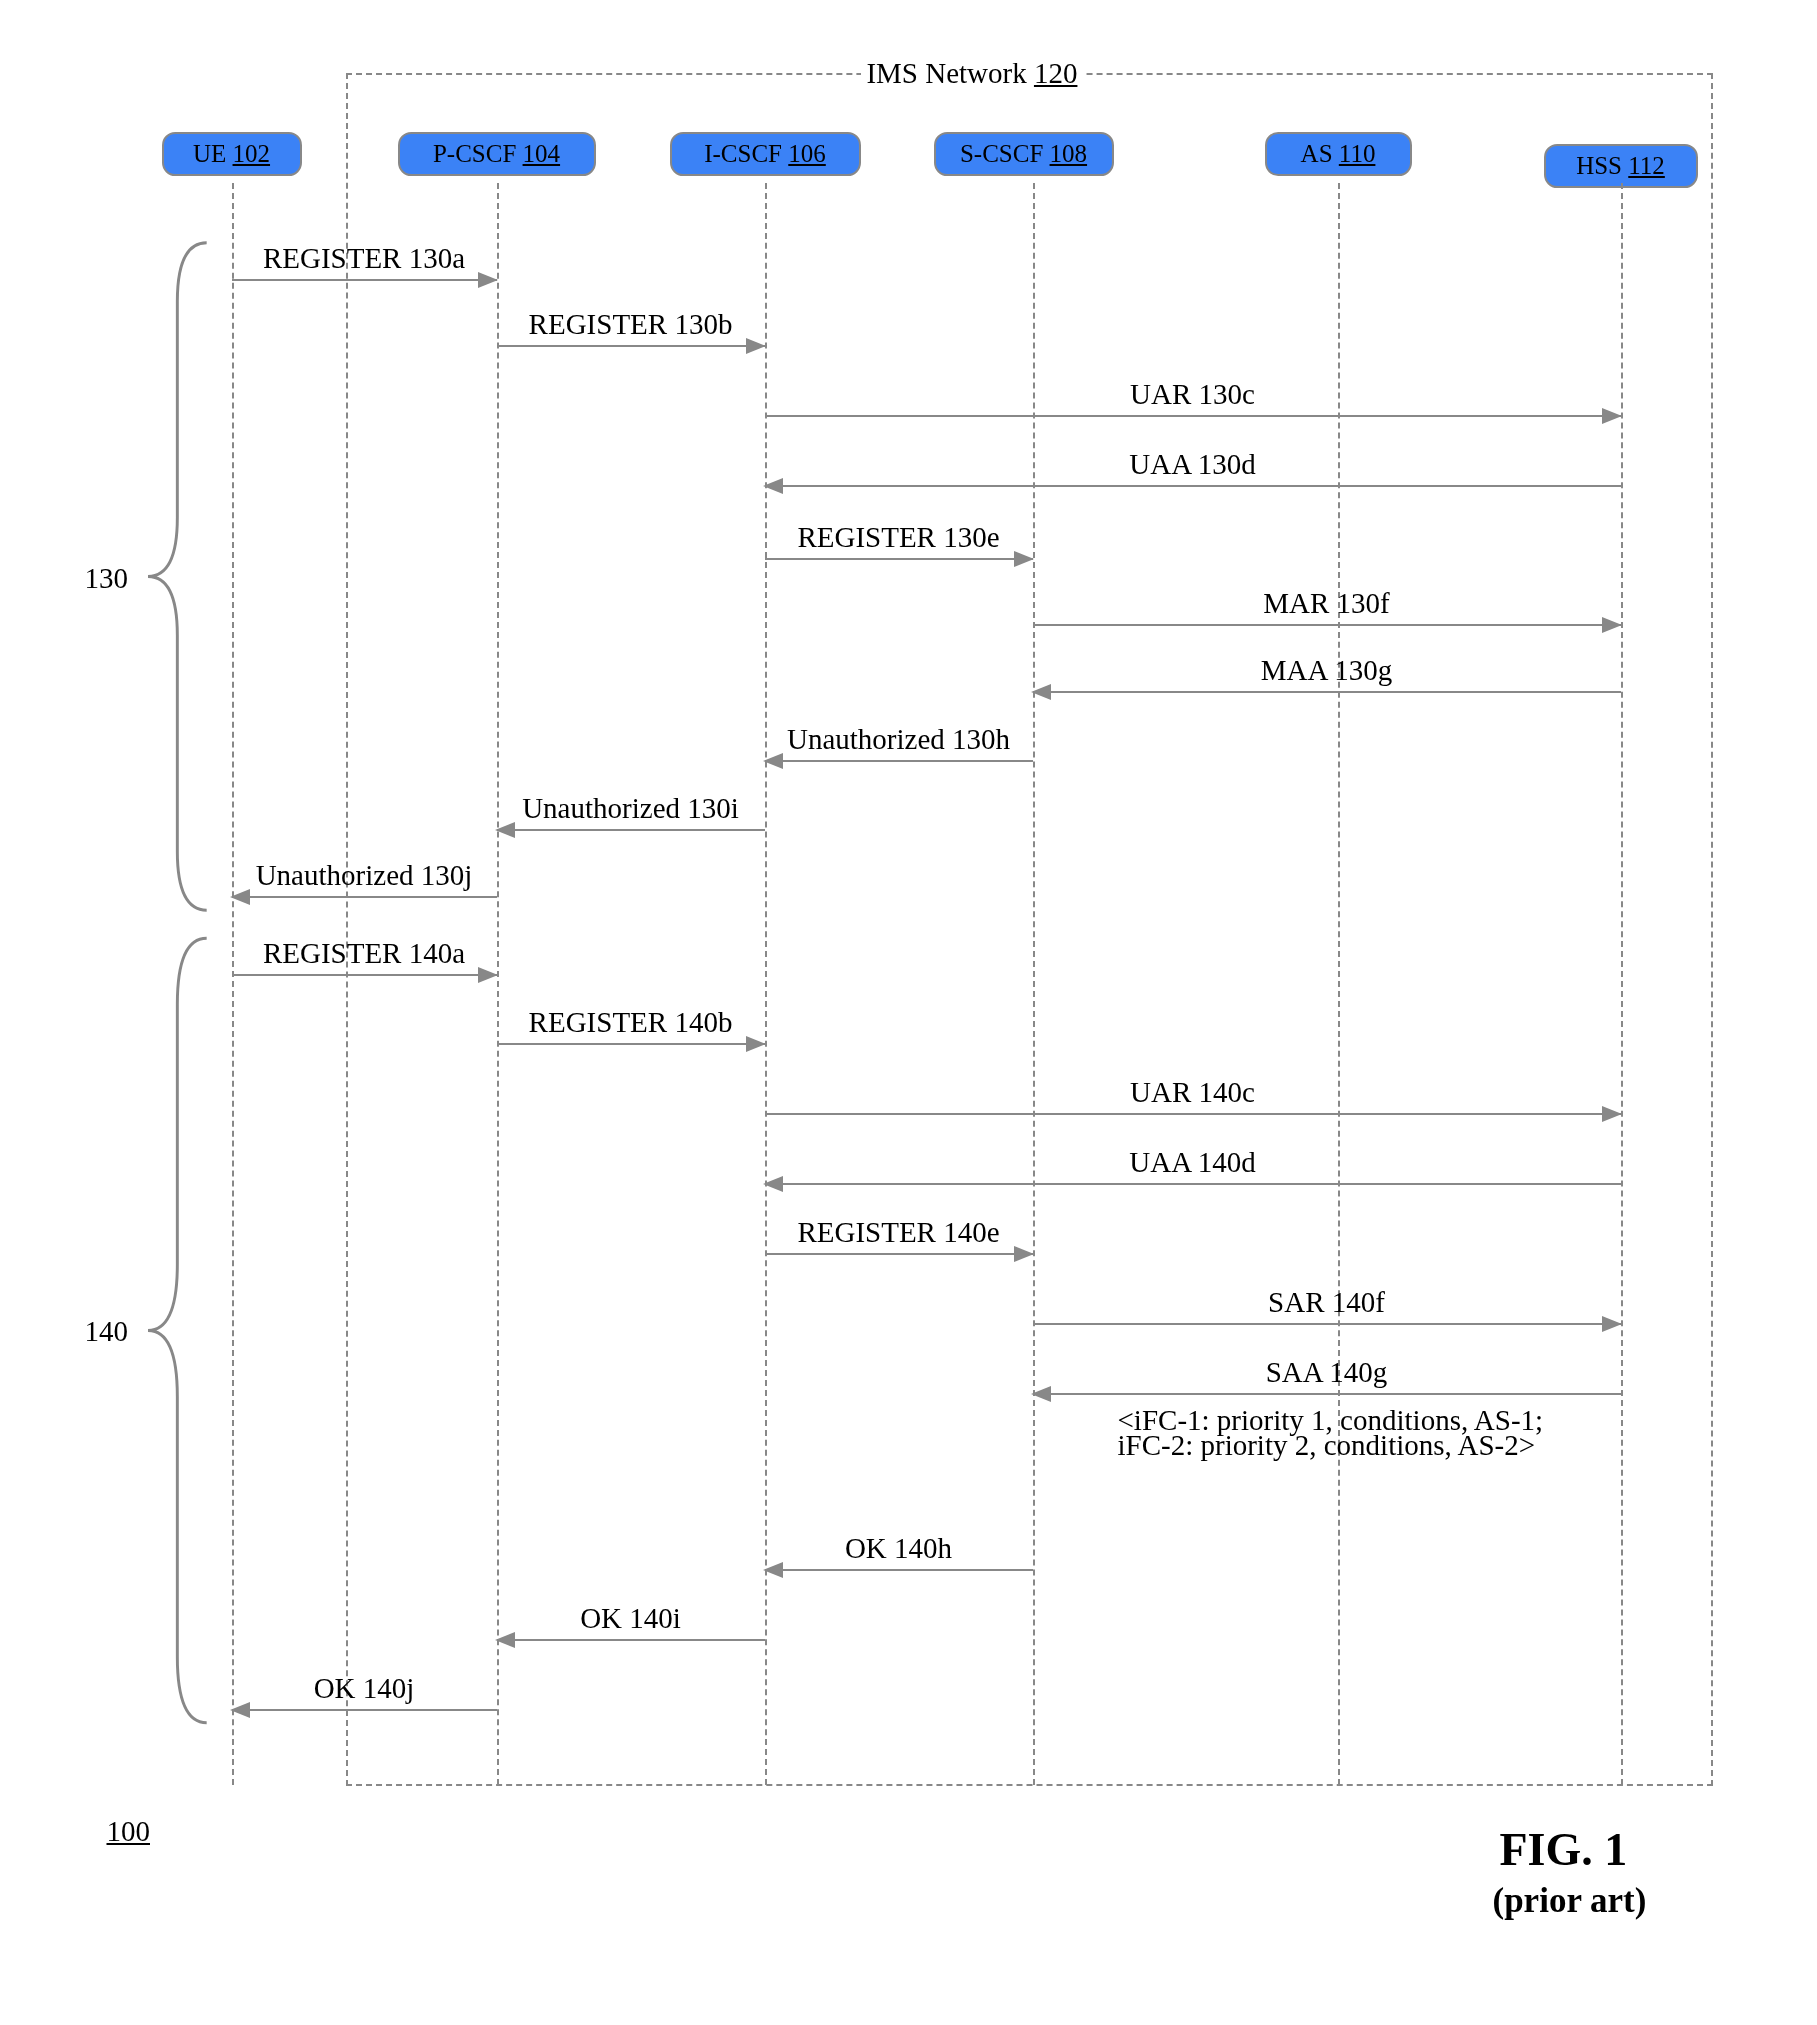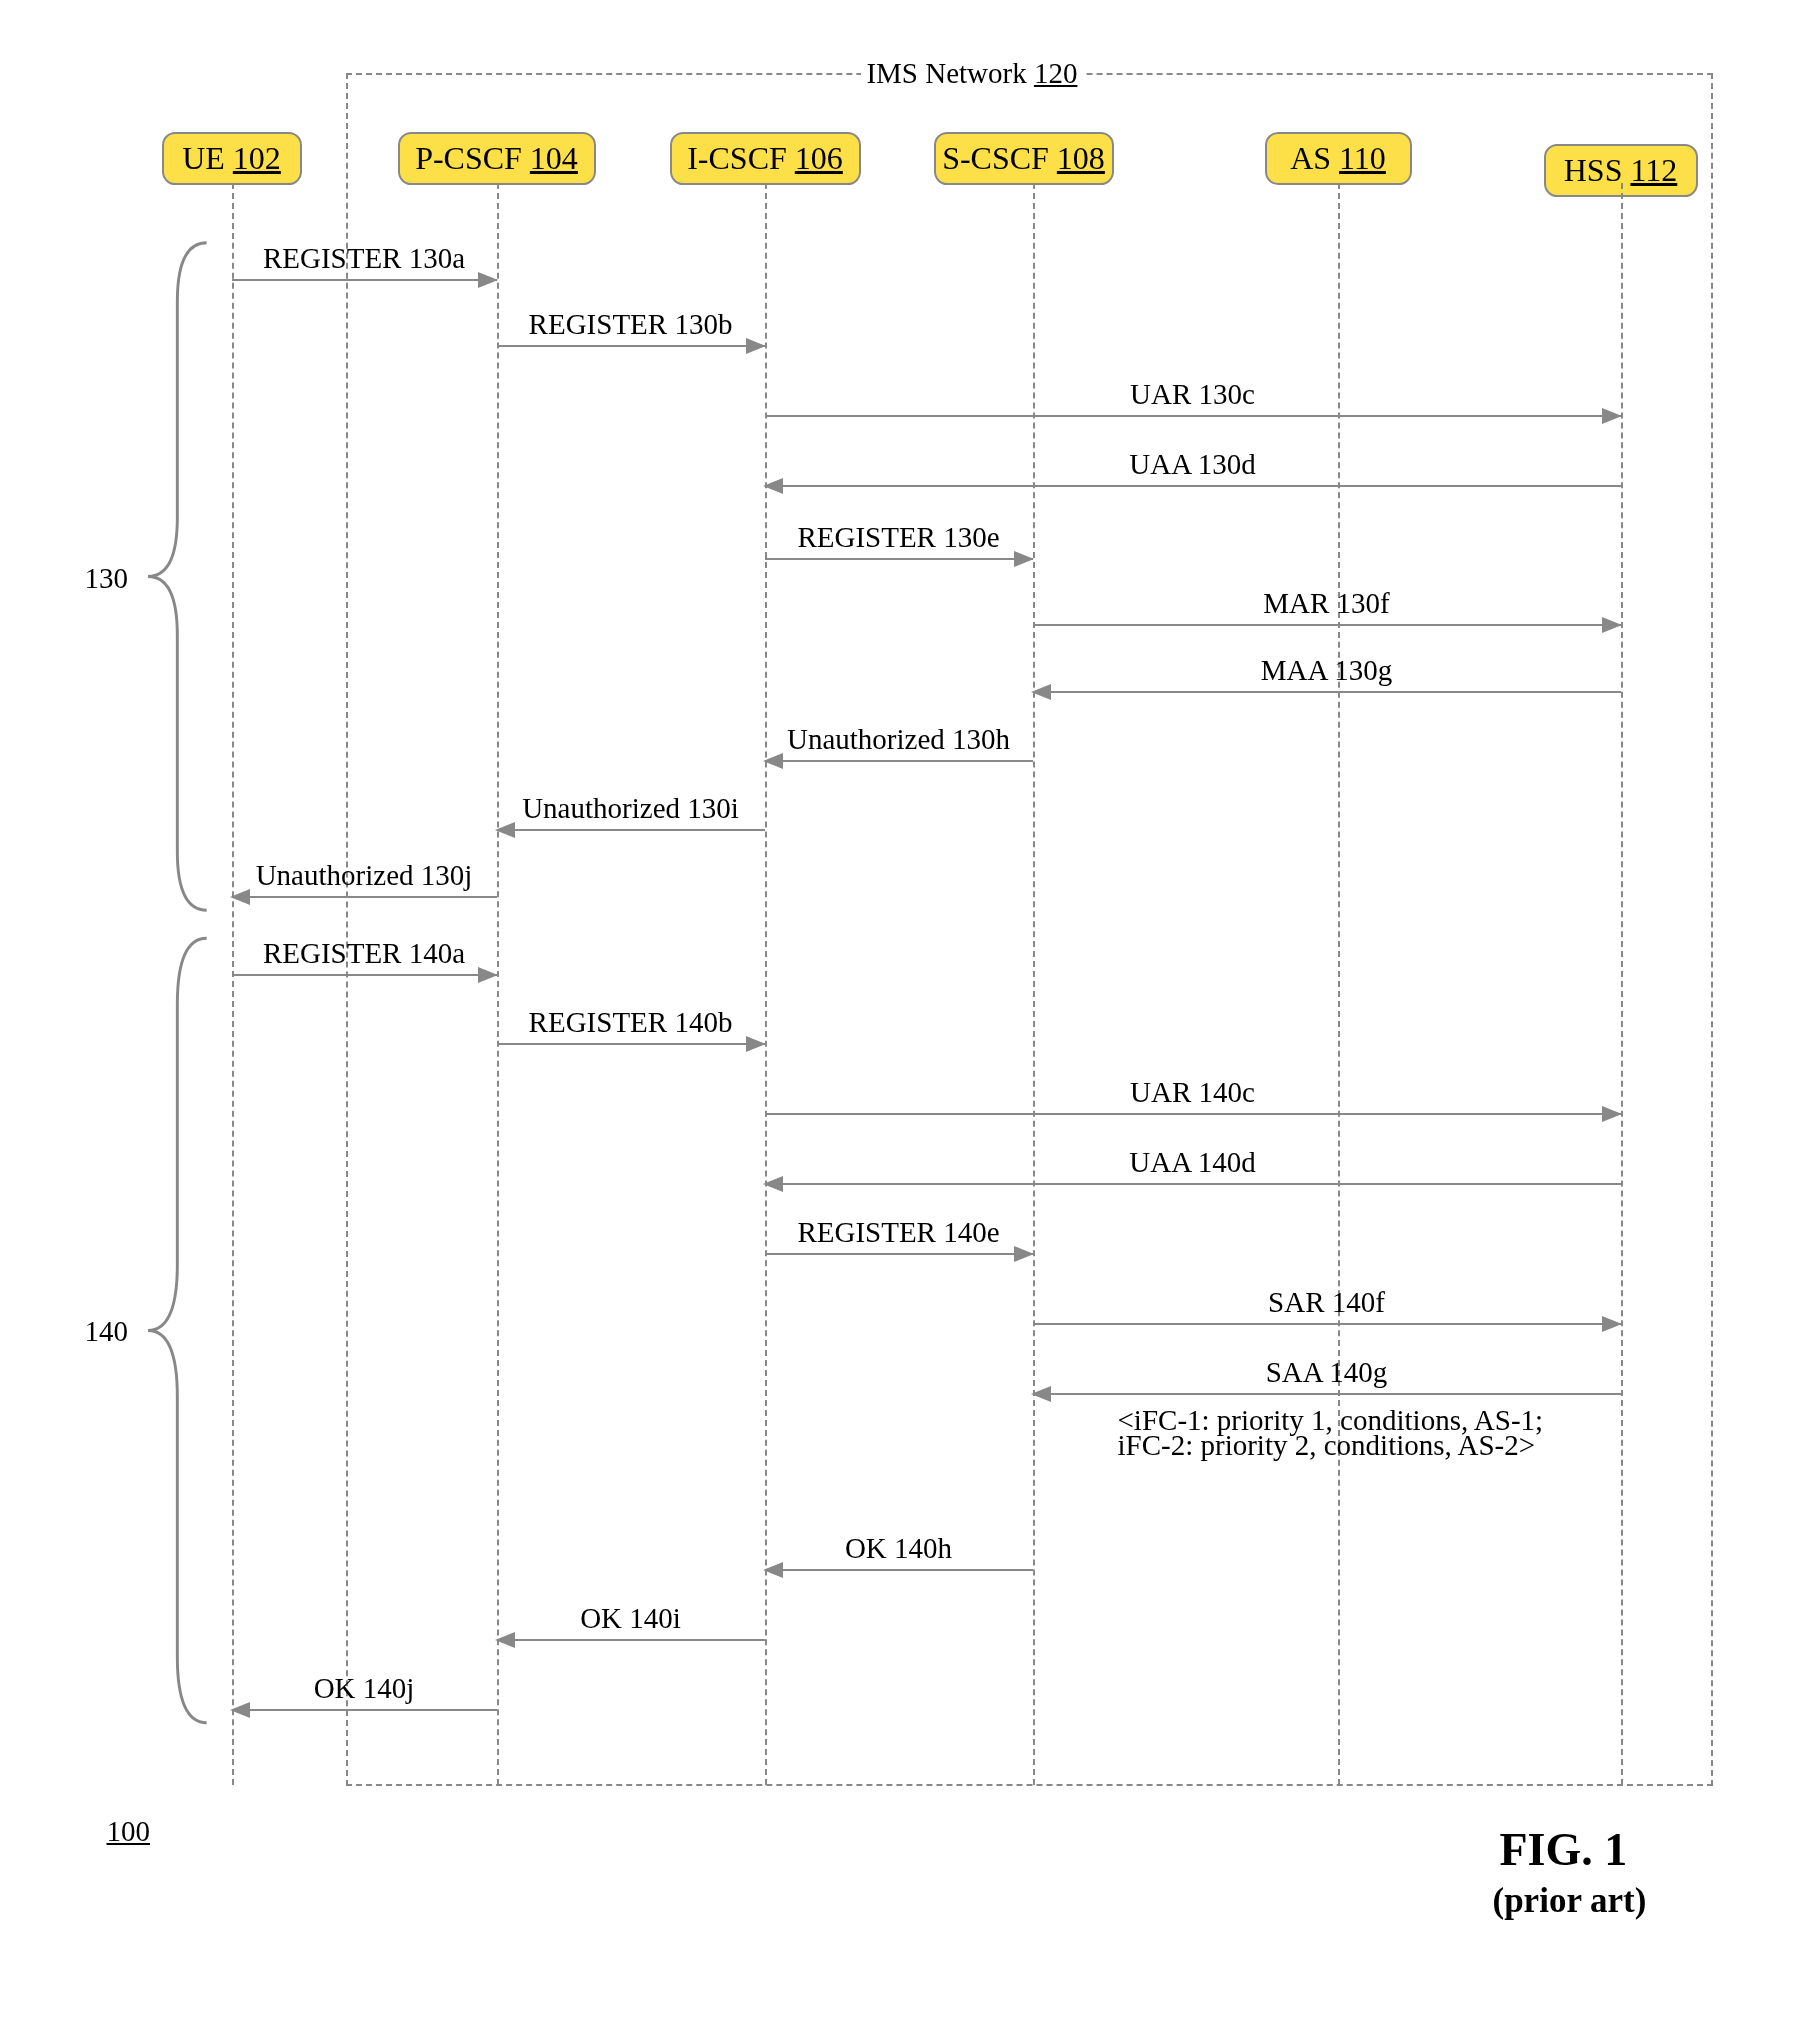--- a/index.html
+++ b/index.html
@@ -11,23 +11,23 @@
   .diagram {
     position: relative;
     width: 1758px;
     height: 1966px;
     margin: 0 auto;
   }
   .node-box {
     position: absolute;
     border: 2.2px solid #888;
     border-radius: 13.2px;
-    background: #fde047;
+    background: #3b82f6;
     text-align: center;
-    font-size: 32px;
+    font-size: 25px;
     padding: 5.9px 0;
     box-sizing: border-box;
   }
   .node-box .num {
     text-decoration: underline;
   }
   .network-box {
     position: absolute;
     border: 2.9px dashed #888;
     box-sizing: border-box;

